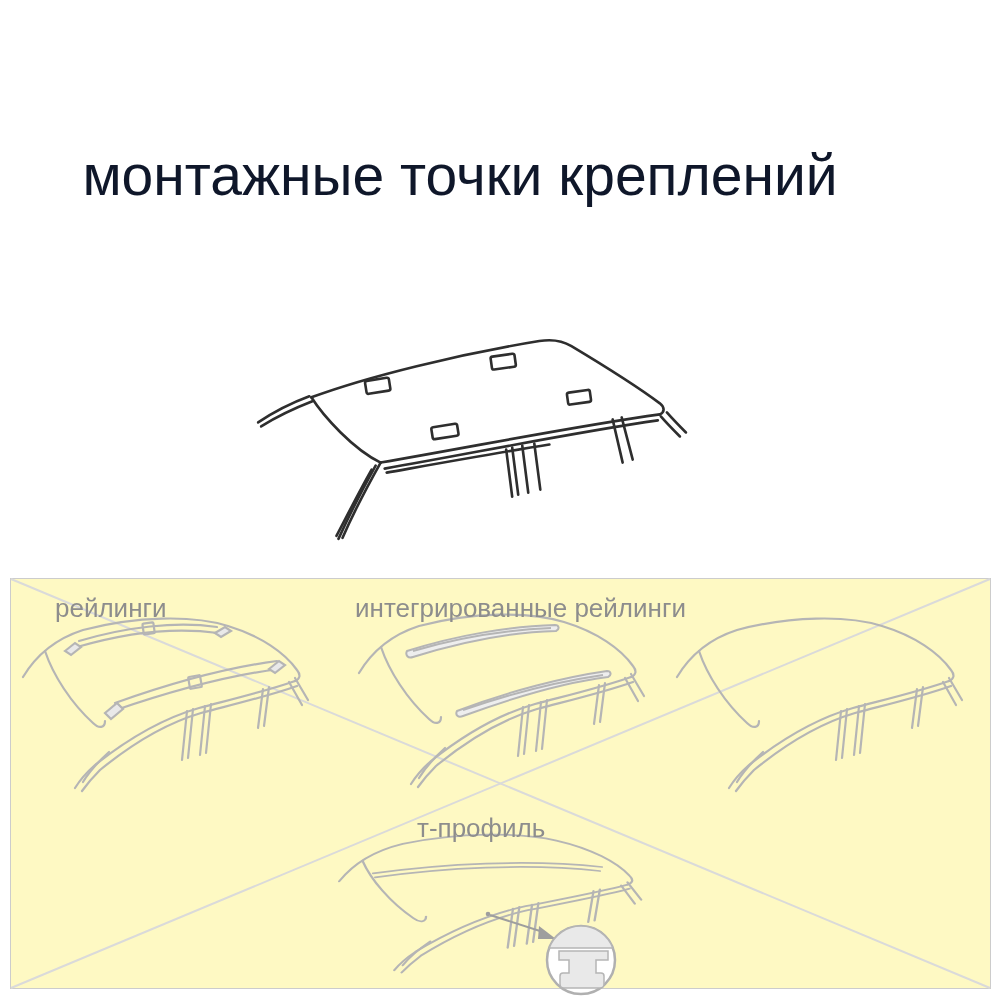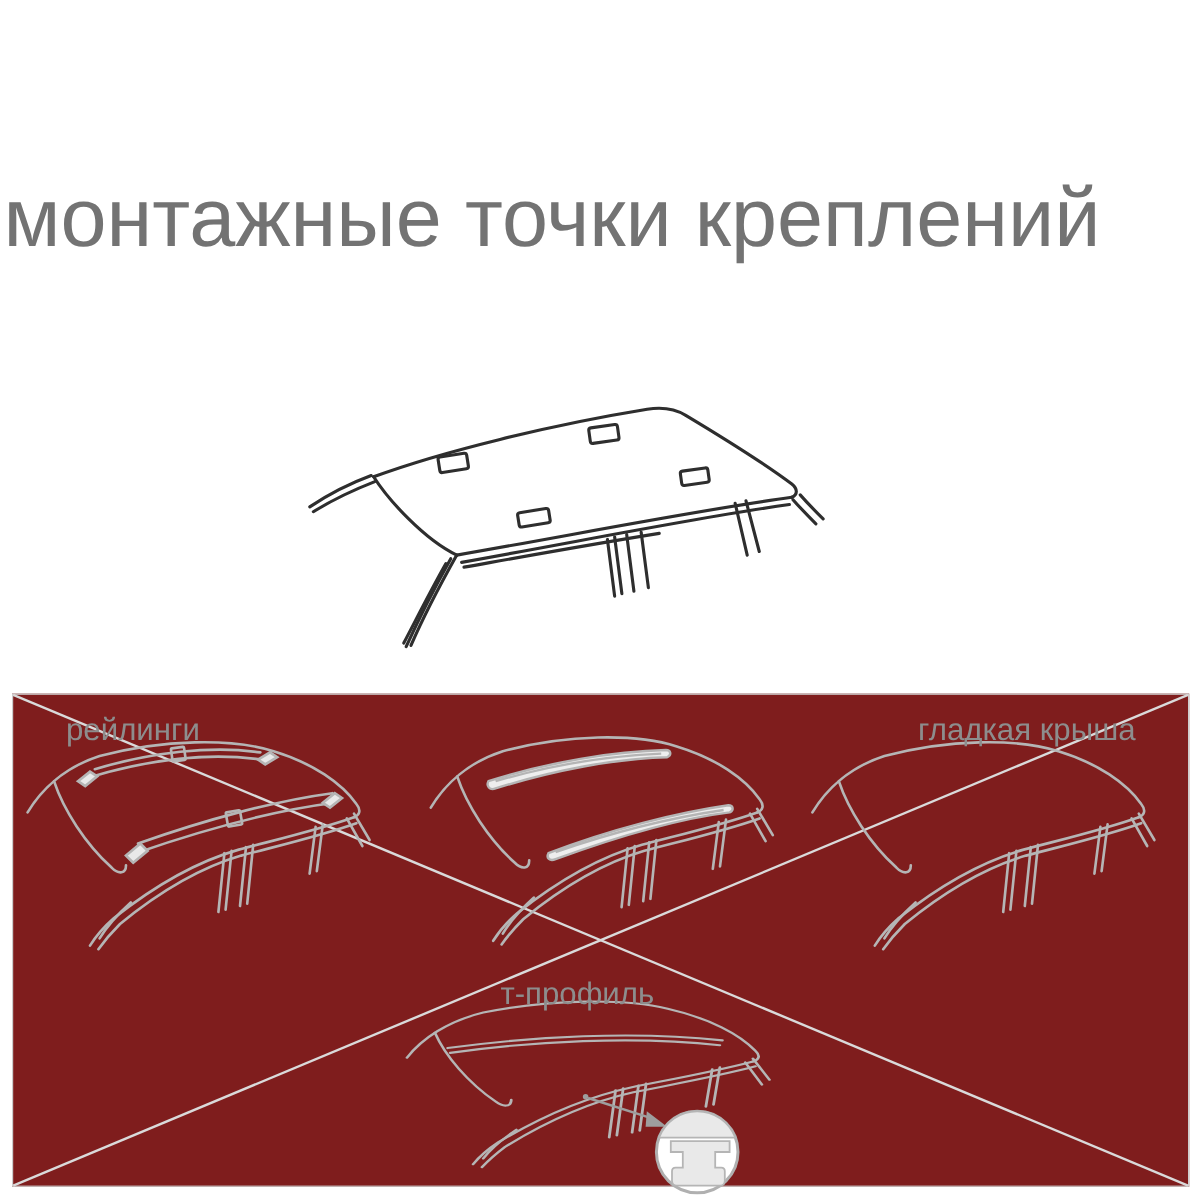--- a/index.html
+++ b/index.html
@@ -1,22 +1,22 @@
 <!DOCTYPE html>
 <html><head>
 <meta charset="utf-8">
 <style>
   html,body{margin:0;padding:0;background:#ffffff;}
   .stage{position:relative;width:1000px;height:1000px;background:#ffffff;overflow:hidden;
          font-family:"Liberation Sans", sans-serif;}
   .title{position:absolute;left:0;top:142px;width:920px;text-align:center;
-         font-size:69px;letter-spacing:0px;color:#737373;white-space:nowrap;}
+         font-size:57px;letter-spacing:0px;color:#0f172a;white-space:nowrap;}
   .main-fig{position:absolute;left:228px;top:323px;width:472px;height:238px;}
   .panel{position:absolute;left:10px;top:578px;width:979px;height:409px;
-         border:1px solid #cccccc;box-sizing:content-box;background:#7f1d1d;}
+         border:1px solid #cccccc;box-sizing:content-box;background:#fef9c3;}
   .sketch{position:absolute;left:0;top:0;width:979px;height:409px;overflow:visible;}
   .lbl{position:absolute;font-size:26px;color:#8d8d8d;white-space:nowrap;}
   .lbl-railings{left:44px;top:14px;}
   .lbl-integrated{left:344px;top:14px;}
   .lbl-smooth{left:754px;top:14px;}
   .lbl-tprofile{left:406px;top:234px;}
 </style>
 </head>
 <body>
 
@@ -128,17 +128,17 @@
         <circle cx="477" cy="335" r="2.3" fill="#9e9e9e"></circle>
         <line x1="479" y1="336" x2="529" y2="352" stroke="#9e9e9e" stroke-width="2"></line>
         <polygon points="545,360 528,347 527,360" fill="#9e9e9e"></polygon>
         <circle cx="570" cy="381" r="34" fill="#ffffff" stroke="#b0b0b0" stroke-width="2.5"></circle>
         <path d="M538.2,369 A34,34 0 0 1 601.8,369 Z" fill="#e9e9e9" stroke="#b5b5b5" stroke-width="1.5"></path>
         <path d="M548,372 H597 V381 H585 V394 H590 Q593,394 593,397 V405 Q593,409 589,409 H553 Q549,409 549,405 V397 Q549,394 552,394 H558 V381 H548 Z" fill="#e9e9e9" stroke="#b5b5b5" stroke-width="1.5"></path>
       </g>
     </svg>
 
     <div class="lbl lbl-railings">рейлинги</div>
-    <div class="lbl lbl-smooth">гладкая крыша</div>
+    <div class="lbl lbl-integrated">интегрированные рейлинги</div>
     <div class="lbl lbl-tprofile">т-профиль</div>
   </div>
 
 </div>
 
 </body></html>

